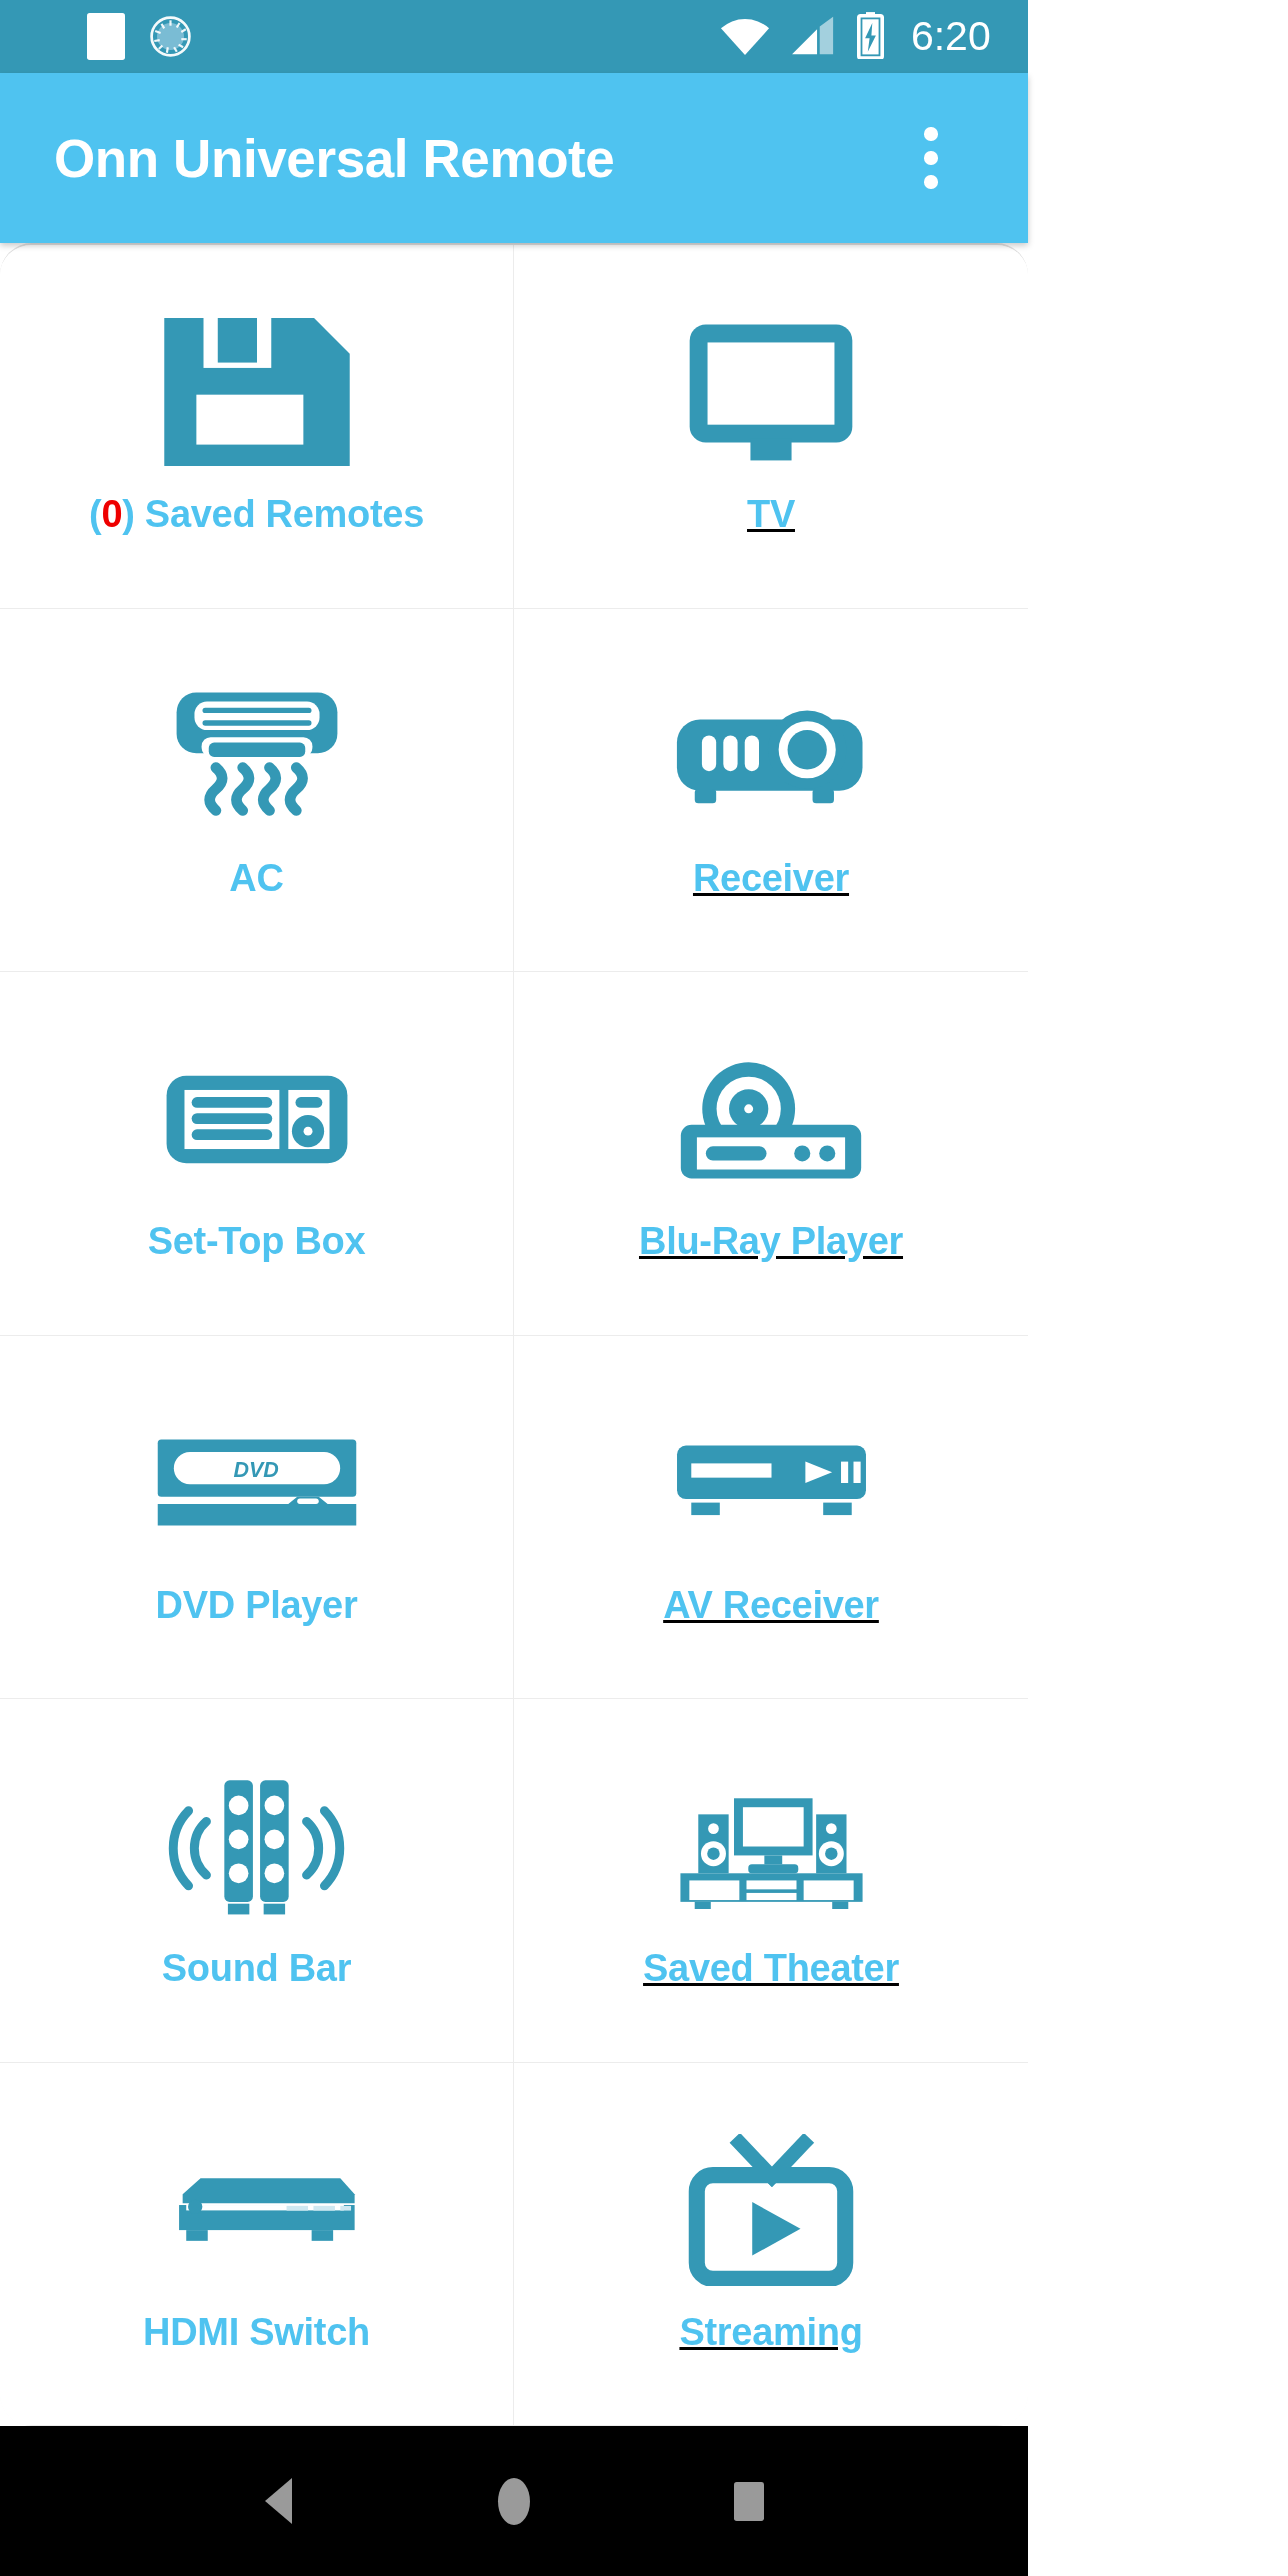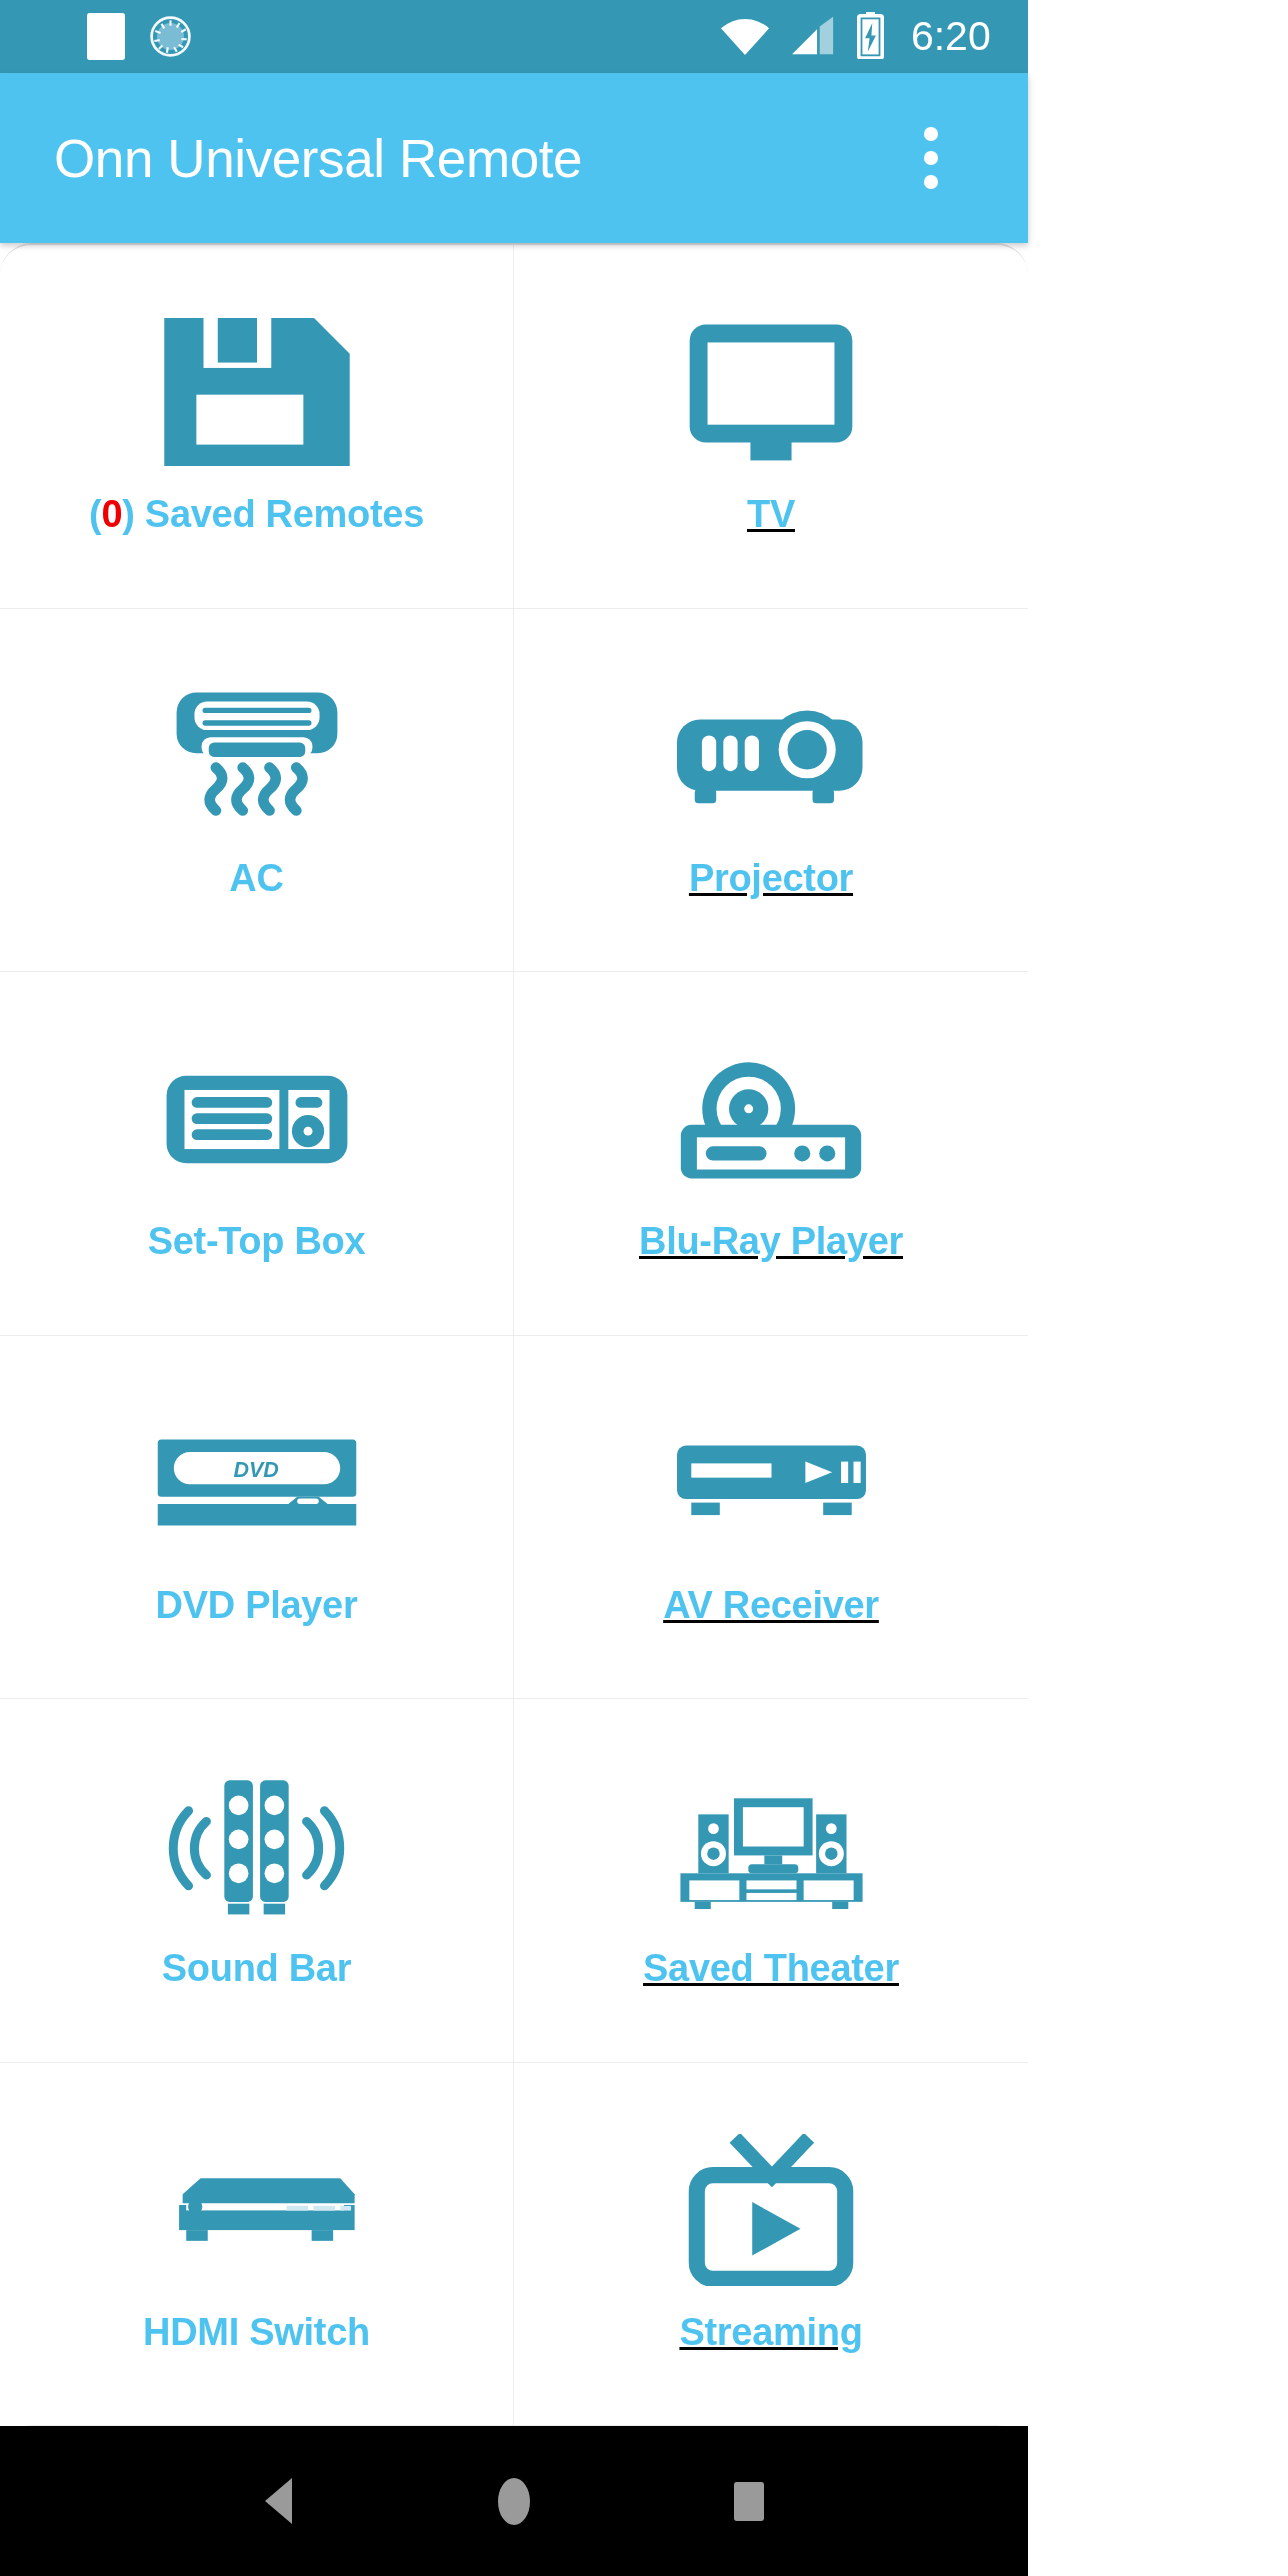--- a/index.html
+++ b/index.html
@@ -28,21 +28,21 @@
   }
 
   
   #app-bar {
     height:170px; background:#4FC3F0; flex:0 0 auto;
     display:flex; align-items:center; padding:0 54px; position:relative;
     box-shadow:0 2.7px 6.3px rgba(0,0,0,0.22);
     z-index:5;
   }
   #app-title {
-    color:#ffffff; font-size:53px; font-weight:400; letter-spacing:-0.4px;
+    color:#ffffff; font-size:53px; font-weight:700; letter-spacing:-0.4px;
     white-space:nowrap;
   }
   #overflow-menu {
     margin-left:auto; width:86px; height:86px;
     display:flex; flex-direction:column; align-items:center; justify-content:center; gap:10.7px;
     cursor:pointer;
   }
   #overflow-menu .dot { width:13.4px; height:13.4px; border-radius:50%; background:#ffffff; }
 
   
@@ -207,21 +207,21 @@
           <circle cx="75" cy="29" r="22" fill="#3498B5"></circle>
           <circle cx="75" cy="29" r="16" fill="#ffffff"></circle>
           <circle cx="75" cy="29" r="11" fill="#3498B5"></circle>
           <rect x="16" y="21" width="8" height="20" rx="4" fill="#ffffff"></rect>
           <rect x="28" y="21" width="8" height="20" rx="4" fill="#ffffff"></rect>
           <rect x="40" y="21" width="8" height="20" rx="4" fill="#ffffff"></rect>
           <rect x="12" y="51" width="12" height="8" rx="2" fill="#3498B5"></rect>
           <rect x="78" y="51" width="12" height="8" rx="2" fill="#3498B5"></rect>
         </svg>
       </div>
-      <div class="cell-label">Projector</div>
+      <div class="cell-label">Receiver</div>
     </div>
 
     <div class="cell">
       <div class="icon-wrap">
         <svg width="188" height="95" viewBox="0 0 105 53">
           <rect x="2" y="2" width="101" height="49" rx="11" fill="#3498B5"></rect>
           <rect x="12" y="10" width="53" height="33" fill="#ffffff"></rect>
           <g fill="#3498B5">
             <rect x="16" y="14" width="45" height="6" rx="3"></rect>
             <rect x="16" y="23" width="45" height="6" rx="3"></rect>

